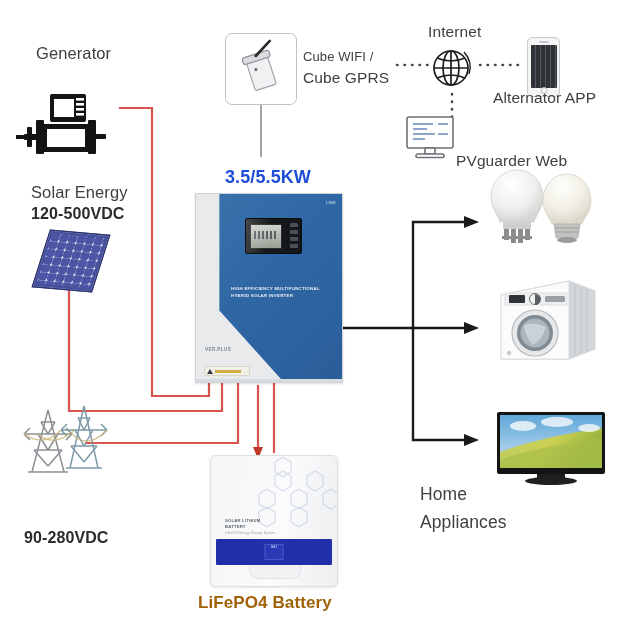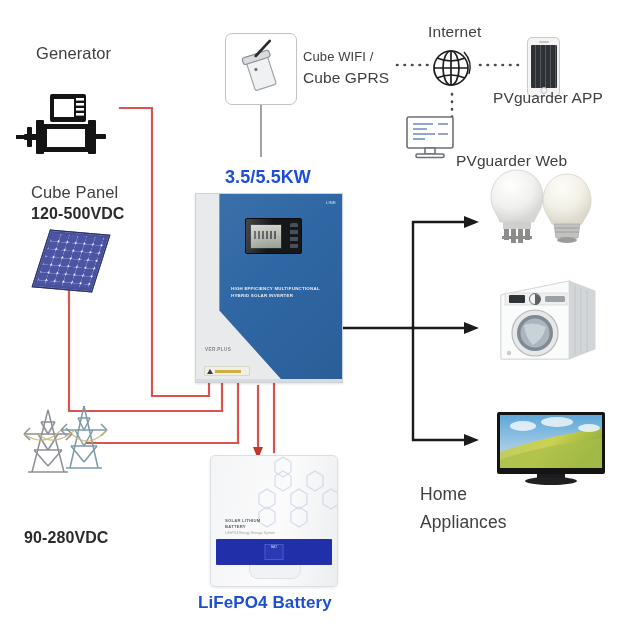--- a/index.html
+++ b/index.html
@@ -218,21 +218,21 @@
       <rect x="60" y="23" width="8" height="2.6" fill="#ffffff"></rect>
       <rect x="60" y="28" width="8" height="2.6" fill="#ffffff"></rect>
       <rect x="60" y="33" width="8" height="2.6" fill="#ffffff"></rect>
       <rect x="8" y="54" width="14" height="6" rx="1"></rect>
       <rect x="11" y="47" width="5" height="20" rx="1"></rect>
       <rect x="0" y="55" width="9" height="4"></rect>
       <rect x="78" y="54" width="12" height="5" rx="1"></rect>
     </g>
   </svg>
 
-  <div class="abs lbl" style="left:31px;top:183px;font-size:16.5px;">Cube Panel</div>
+  <div class="abs lbl" style="left:31px;top:183px;font-size:16.5px;">Solar Energy</div>
   <div class="abs lbl lbl-b" style="left:31px;top:205px;font-size:16px;">120-500VDC</div>
   <div class="panel" style="left:40px;top:232px;">
     <div class="cells"></div>
     <div class="dots"></div>
   </div>
 
   <svg class="abs" style="left:18px;top:404px;" width="100" height="72">
     <g stroke="#8d9095" stroke-width="1.5" fill="none">
       <path d="M30 6 L14 68 M30 6 L46 68 M10 68 L50 68"></path>
       <path d="M20 30 L40 30 M16 46 L44 46 M23 18 L37 18"></path>
@@ -290,21 +290,21 @@
   </svg>
   <svg class="abs" style="left:445px;top:92px;" width="14" height="36">
     <line x1="7" y1="2" x2="7" y2="32" stroke="#4a4a4a" stroke-width="2.6" stroke-linecap="round" stroke-dasharray="0.5 7"></line>
   </svg>
 
   <div class="phone">
     <div class="spk"></div>
     <div class="scr"></div>
     <div class="home"></div>
   </div>
-  <div class="abs lbl" style="left:493px;top:89px;font-size:15.5px;">PVguarder APP</div>
+  <div class="abs lbl" style="left:493px;top:89px;font-size:15.5px;">Alternator APP</div>
 
   <svg class="abs" style="left:403px;top:114px;" width="56" height="48">
     <g stroke="#6d7176" stroke-width="1.6" fill="#ffffff">
       <rect x="4" y="3" width="46" height="31" rx="2"></rect>
       <rect x="22" y="34" width="10" height="6"></rect>
       <rect x="13" y="40" width="28" height="3.5" rx="1.5"></rect>
     </g>
     <g stroke="#5f80b8" stroke-width="1.4" fill="none">
       <line x1="10" y1="10" x2="30" y2="10"></line>
       <line x1="10" y1="15" x2="24" y2="15"></line>
@@ -350,21 +350,21 @@
     <div class="bat-txt">
       <div>SOLAR LITHIUM</div>
       <div>BATTERY</div>
     </div>
     <div class="bat-sub">LiFePO4 Energy Storage System</div>
     <div class="bat-band">
       <div class="chip">BAT</div>
     </div>
     <div class="bat-notch"></div>
   </div>
-  <div class="abs lbl lbl-b" style="left:198px;top:593px;font-size:17px;color:#1d4ed8;">LiFePO4 Battery</div>
+  <div class="abs lbl lbl-b" style="left:198px;top:593px;font-size:17px;color:#a16207;">LiFePO4 Battery</div>
 
   <svg class="abs" style="left:489px;top:168px;" width="58" height="82">
     <defs>
       <radialGradient id="bg1" cx="38%" cy="28%" r="72%">
         <stop offset="0%" stop-color="#ffffff"></stop>
           <stop offset="62%" stop-color="#f0f0ee"></stop>
         <stop offset="100%" stop-color="#d6d7d4"></stop>
       </radialGradient>
     </defs>
     <path d="M28 2 C44 2 54 15 54 29 C54 40 47 47 45 54 L11 54 C9 47 2 40 2 29 C2 15 12 2 28 2 Z" fill="url(#bg1)" stroke="#cfd0cd" stroke-width="0.8"></path>

